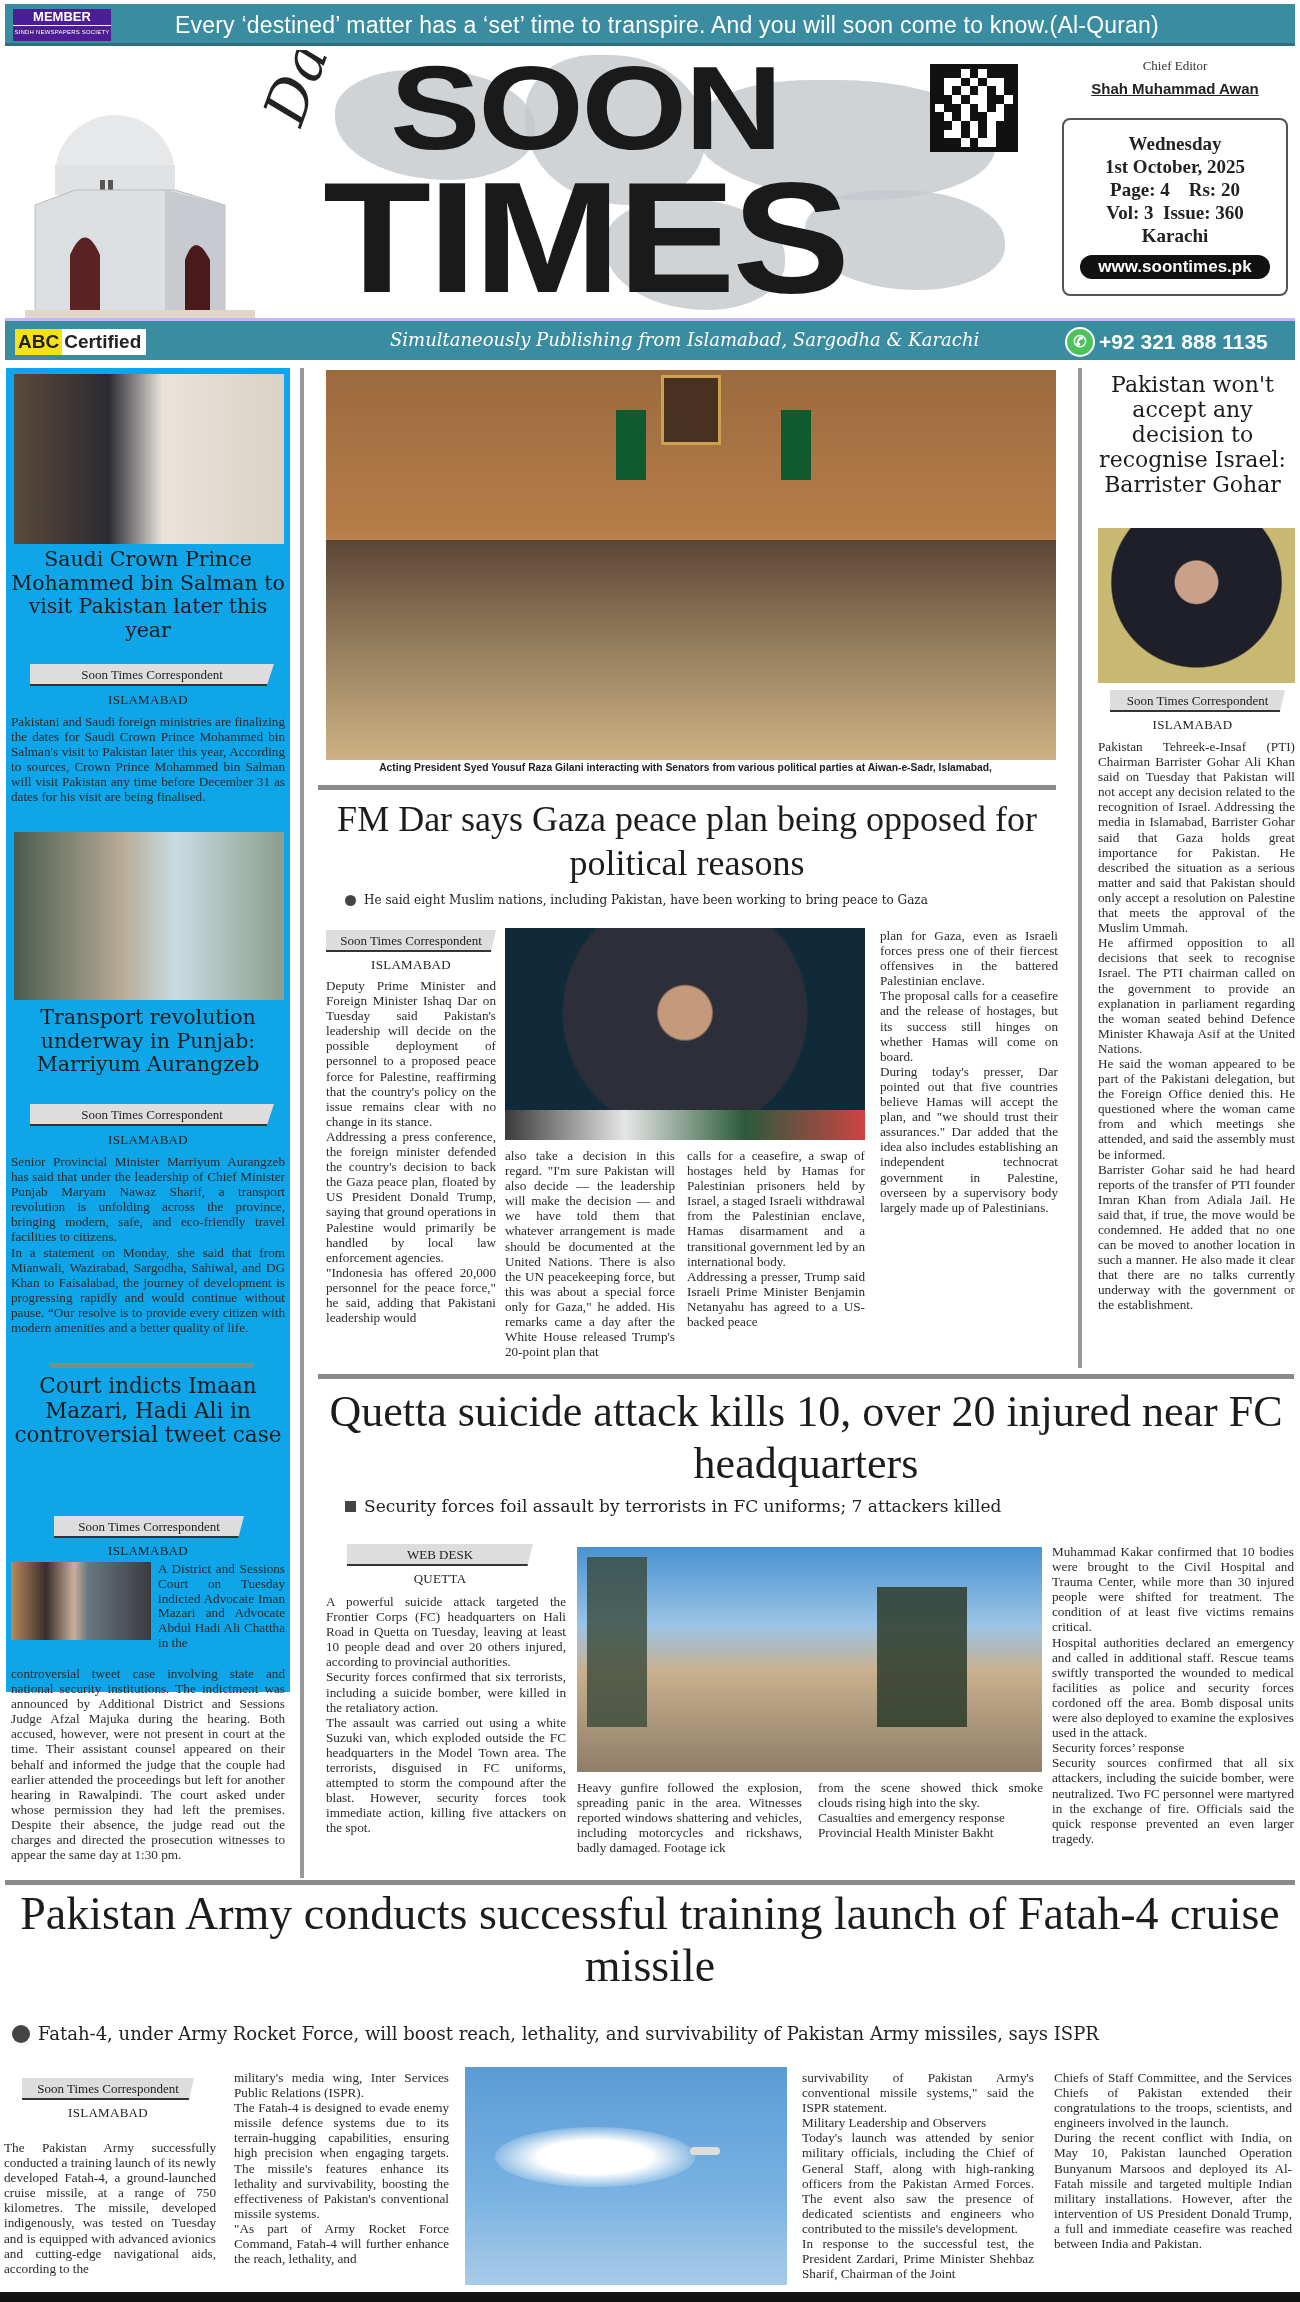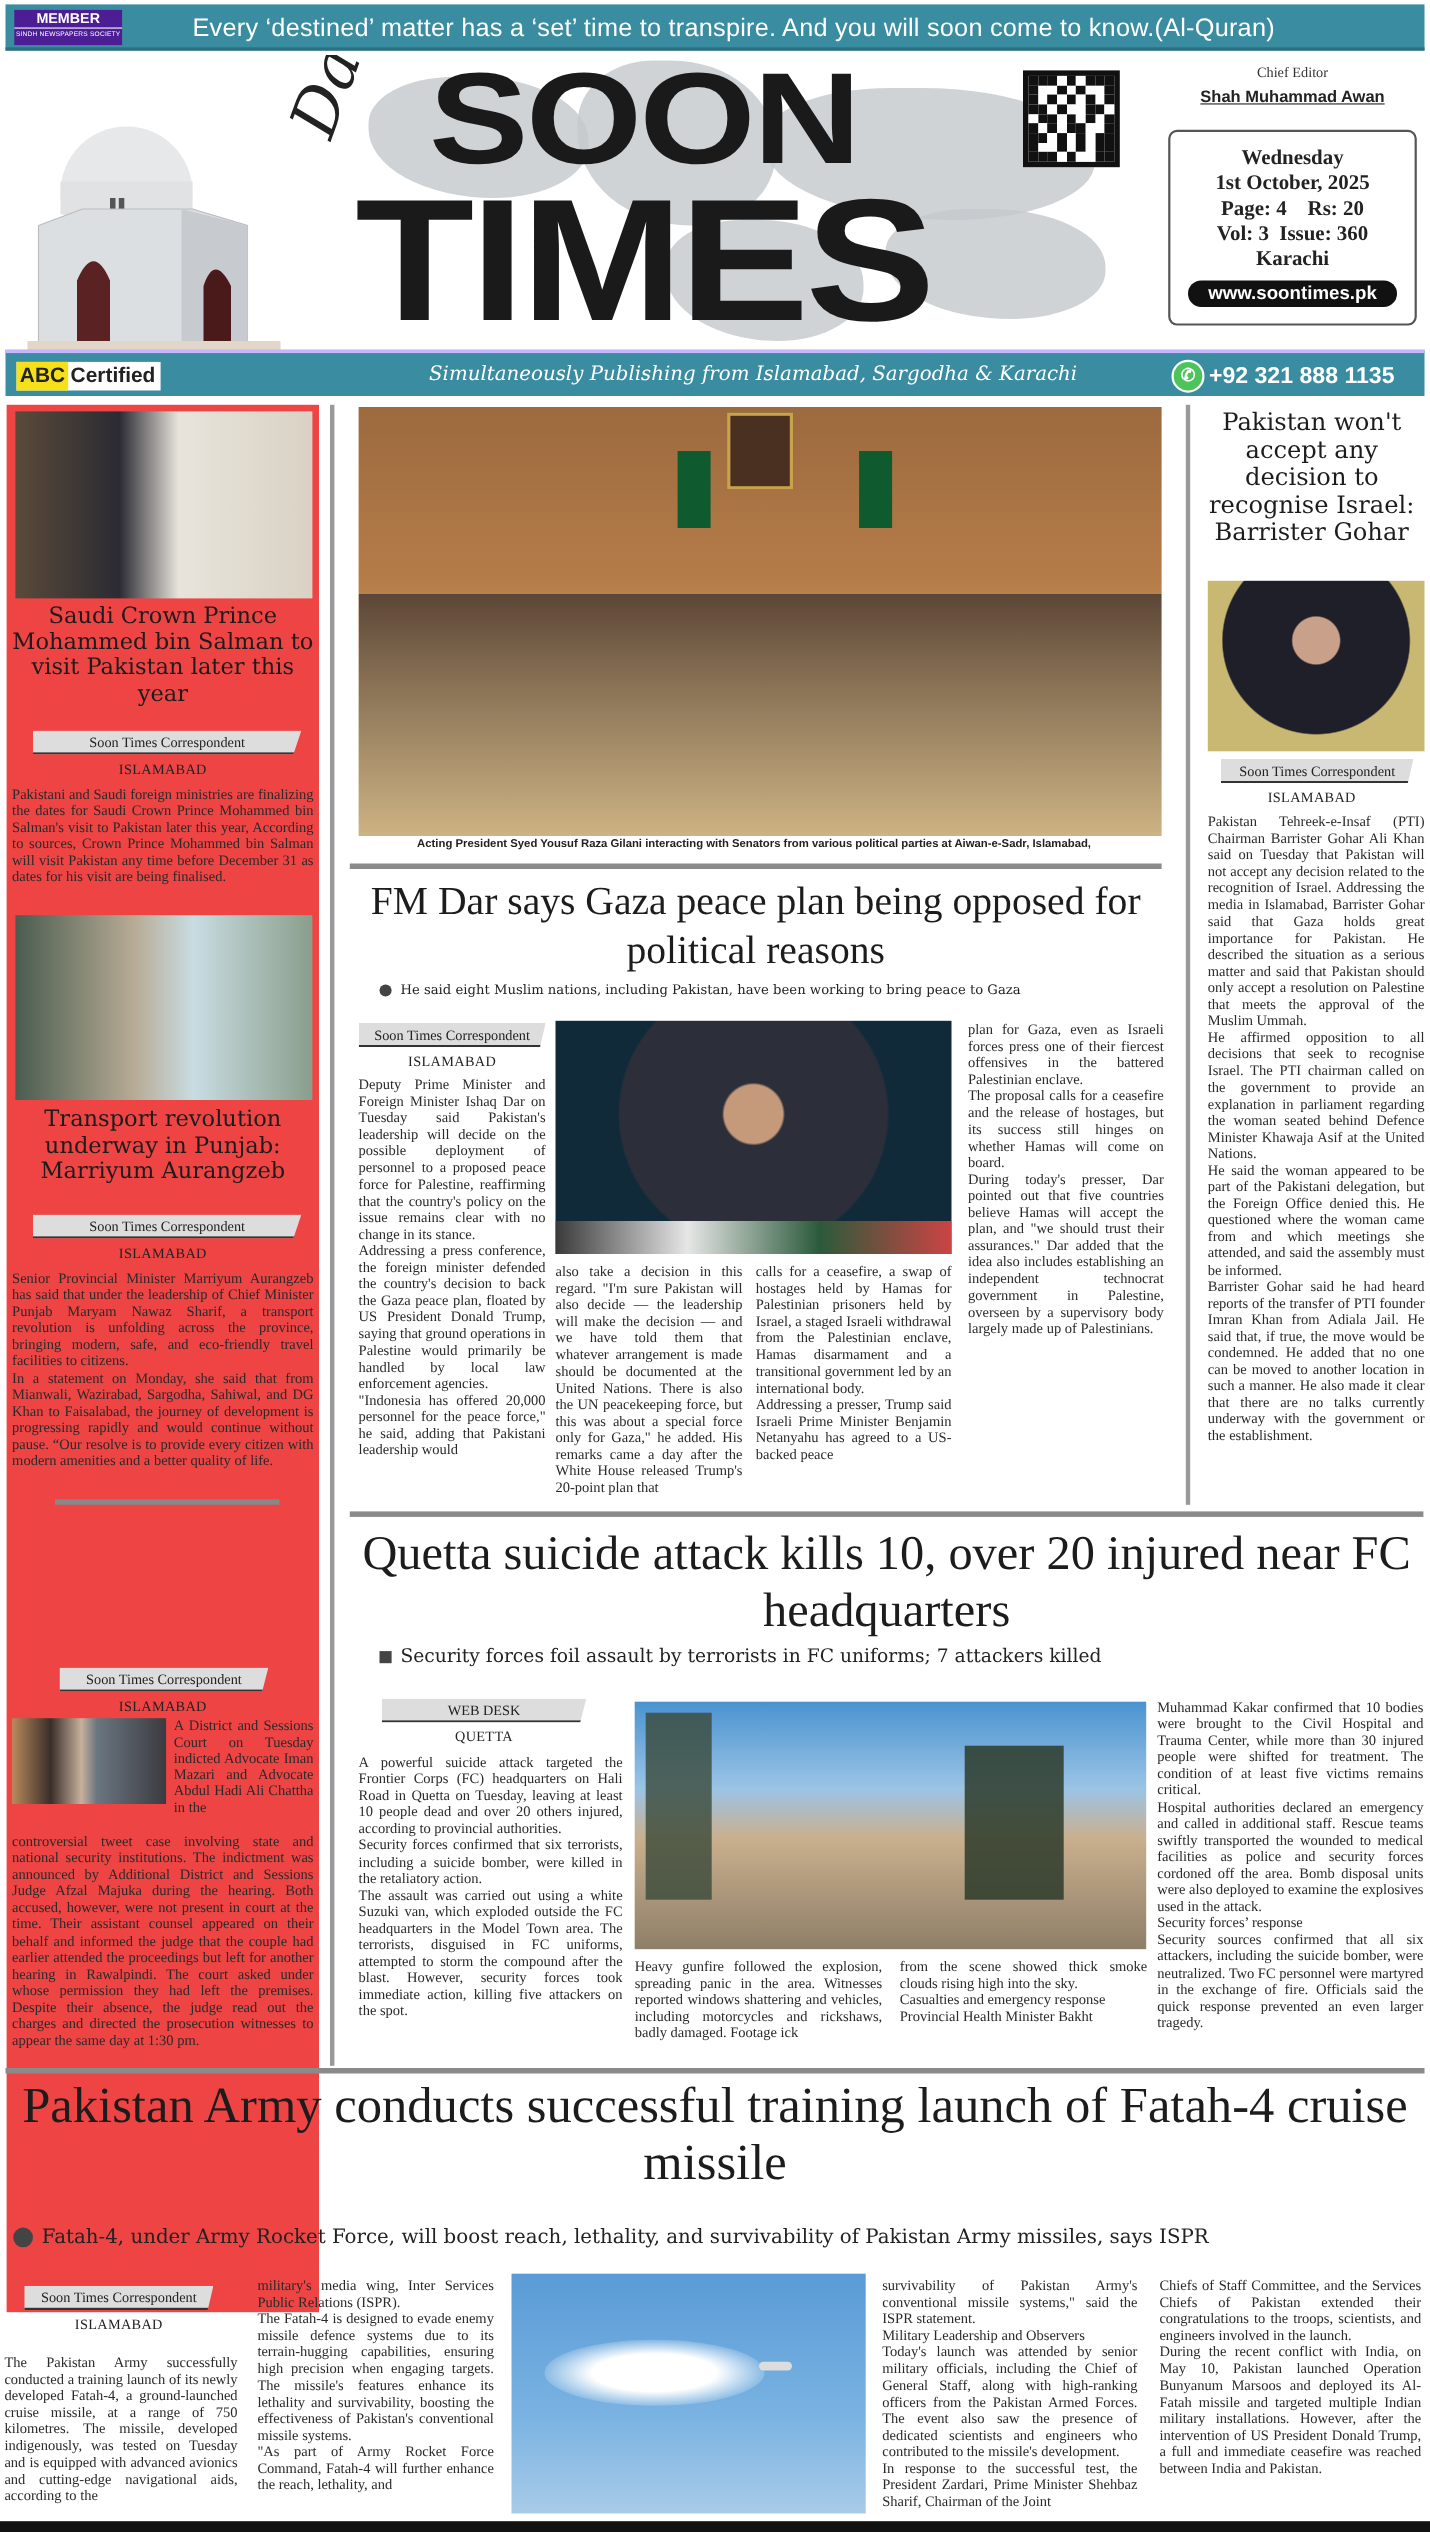--- a/index.html
+++ b/index.html
@@ -28,21 +28,21 @@
 #datebox .web{margin:8px auto 0;width:190px;background:#111;color:#fff;font-family:"Liberation Sans",sans-serif;font-size:17px;line-height:24px;border-radius:12px}
 
 #strip{left:5px;top:318px;width:1290px;height:42px;background:#3a8ca0;border-top:3px solid #c4b5fd}
 #abc{left:10px;top:8px;height:26px;background:#fff;font-family:"Liberation Sans",sans-serif;font-weight:bold;font-size:19px;line-height:26px;display:flex}
 #abc .a{background:#f5e01a;padding:0 3px}
 #abc .c{padding:0 5px 0 2px}
 #publishing{left:385px;top:8px;font-family:"DejaVu Serif",serif;font-style:italic;font-size:18px;color:#fff;white-space:nowrap}
 #phone{left:1060px;top:6px;font-family:"Liberation Sans",sans-serif;font-weight:bold;font-size:21px;color:#fff;display:flex;align-items:center;gap:4px}
 #wa{width:30px;height:30px;border-radius:50%;background:#4cc45a;border:2px solid #fff;color:#fff;font-size:16px;text-align:center;line-height:26px}
 
-#leftcol{left:6px;top:368px;width:284px;height:1734px;background:#ef4444}
+#leftcol{left:6px;top:368px;width:284px;height:1324px;background:#0ea5e9}
 .photo{position:absolute;overflow:hidden}
 .hd{text-align:center;font-family:"DejaVu Serif",serif;color:#1c1c1c;line-height:1.15}
 .byline{position:absolute;height:22px;background:#ddd;font-size:13px;text-align:center;line-height:21px;color:#222;border-bottom:2px solid #333;clip-path:polygon(0 0,100% 0,97% 100%,0 100%)}
 .loc{position:absolute;text-align:center;font-size:13px;color:#222;letter-spacing:.3px}
 .body{position:absolute;font-size:13.2px;line-height:15.1px;text-align:justify;color:#2a2a2a}
 .body p{margin:0}
 .sep{position:absolute;height:5px;background:#888}
 
 .vline{position:absolute;width:4px;background:#999}
 .hline{position:absolute;height:5px;background:#8a8a8a}
@@ -206,20 +206,21 @@
   <div class="photo" style="left:8px;top:464px;width:270px;height:168px;background:linear-gradient(90deg,#4a5c4f 0%,#b7ab95 40%,#c9dce2 60%,#8a9e8c 100%)"></div>
   <div class="hd abs" style="left:4px;top:638px;width:276px;font-size:20.5px">Transport revolution underway in Punjab: Marriyum Aurangzeb</div>
   <div class="byline" style="left:24px;top:736px;width:244px">Soon Times Correspondent</div>
   <div class="loc" style="left:0;top:764px;width:284px">ISLAMABAD</div>
   <div class="body" id="s2body" style="left:5px;top:786px;width:274px">
       <p>Senior Provincial Minister Marriyum Aurangzeb has said that under the leadership of Chief Minister Punjab Maryam Nawaz Sharif, a transport revolution is unfolding across the province, bringing modern, safe, and eco-friendly travel facilities to citizens.</p>
       <p>In a statement on Monday, she said that from Mianwali, Wazirabad, Sargodha, Sahiwal, and DG Khan to Faisalabad, the journey of development is progressing rapidly and would continue without pause. “Our resolve is to provide every citizen with modern amenities and a better quality of life.</p>
     </div>
   <div class="sep" style="left:44px;top:995px;width:204px"></div>
 
+  <div class="hd abs" style="left:4px;top:1006px;width:276px;font-size:21.5px">Court indicts Imaan Mazari, Hadi Ali in controversial tweet case</div>
   <div class="byline" style="left:48px;top:1148px;width:190px">Soon Times Correspondent</div>
   <div class="loc" style="left:0;top:1175px;width:284px">ISLAMABAD</div>
   <div class="photo" style="left:5px;top:1194px;width:140px;height:78px;background:linear-gradient(90deg,#b98a5c 0%,#3a2e2a 25%,#c7b09c 45%,#6a7680 55%,#3c3a40 100%)"></div>
   <div class="body" style="left:152px;top:1194px;width:127px;line-height:14.8px">A District and Sessions Court on Tuesday indicted Advocate Iman Mazari and Advocate Abdul Hadi Ali Chattha in the</div>
   <div class="body" style="left:5px;top:1298px;width:274px">controversial tweet case involving state and national security institutions. The indictment was announced by Additional District and Sessions Judge Afzal Majuka during the hearing. Both accused, however, were not present in court at the time.  Their assistant counsel appeared on their behalf and informed the judge that the couple had earlier attended the proceedings but left for another hearing in Rawalpindi. The court asked under whose permission they had left the premises. Despite their absence, the judge read out the charges and directed the prosecution witnesses to appear the same day at 1:30 pm.</div>
 </div>
 <div class="vline" style="left:300px;top:368px;height:1510px"></div>
 
 <div class="photo" style="left:326px;top:370px;width:730px;height:390px;background:linear-gradient(180deg,#9c6a3f 0%,#b57c48 40%,#c69a63 60%,#d9c59c 100%)">
   <div style="position:absolute;left:335px;top:5px;width:60px;height:70px;background:#4a3020;border:3px solid #c9a24e"></div>

